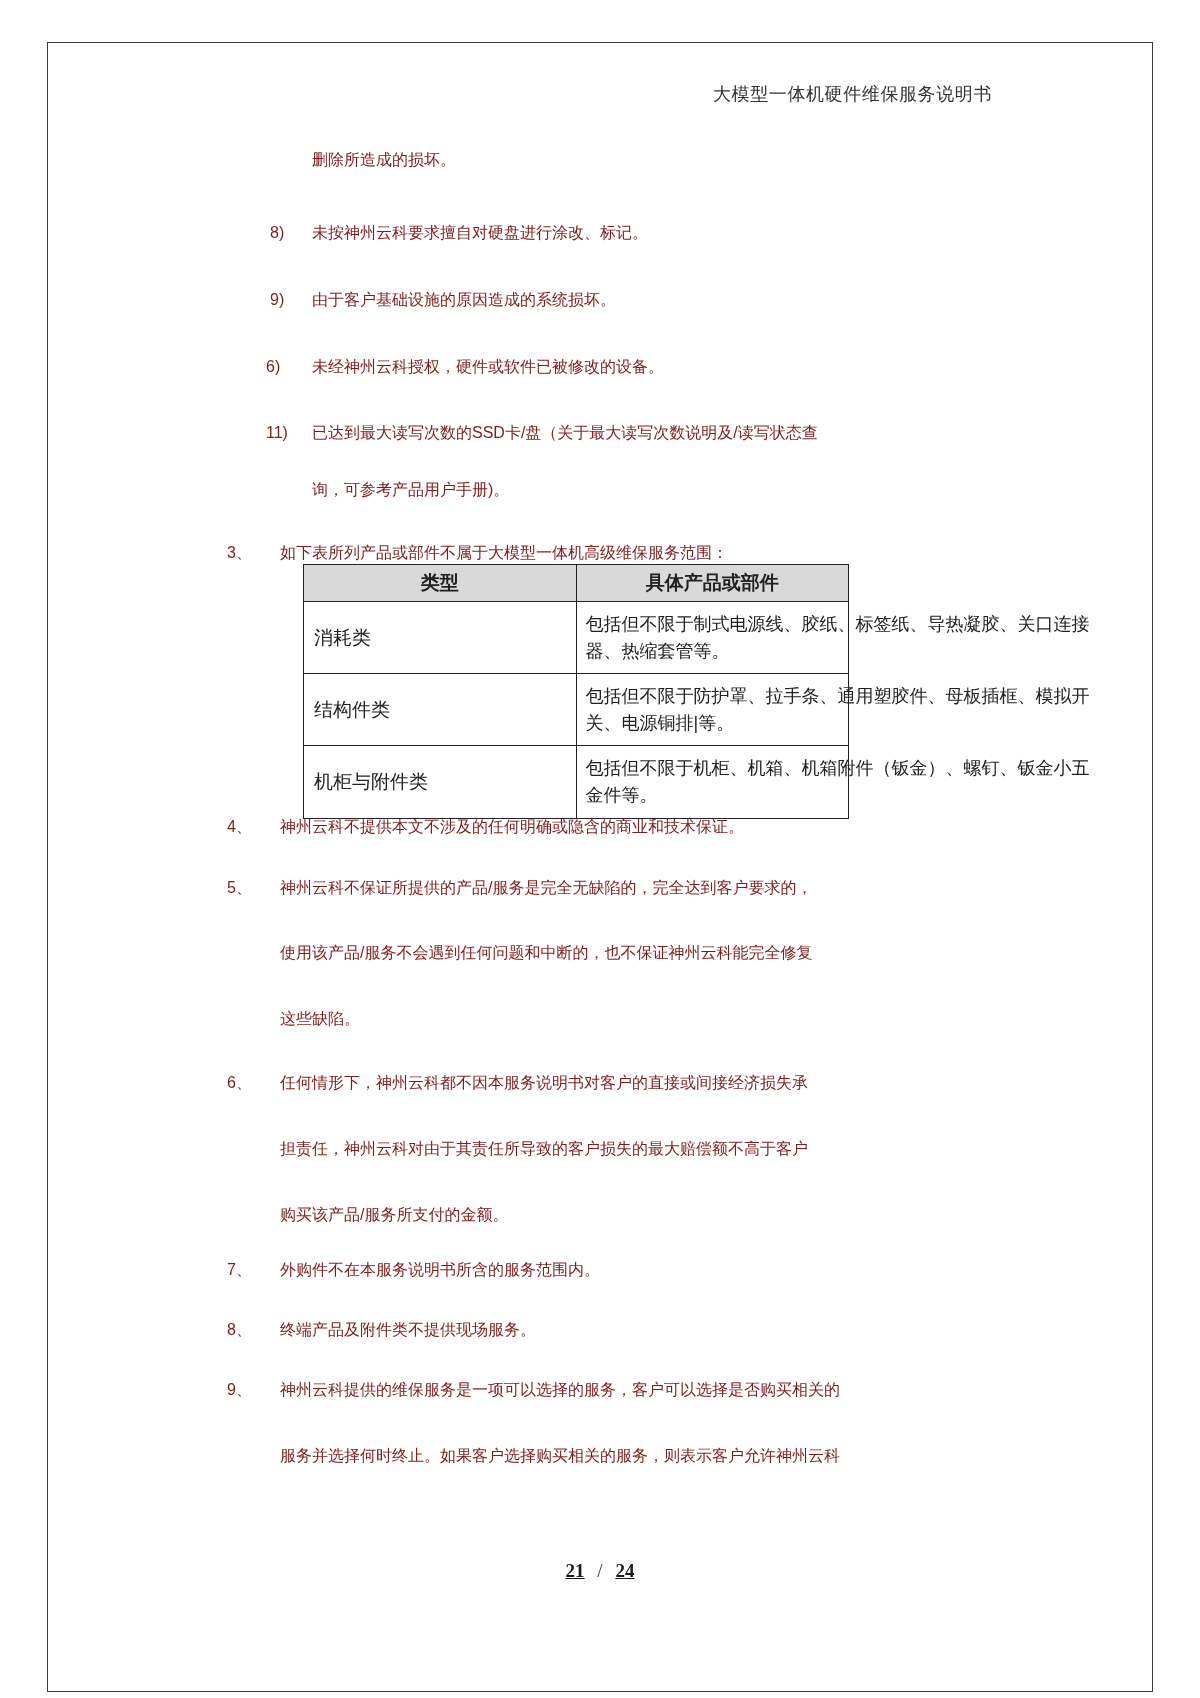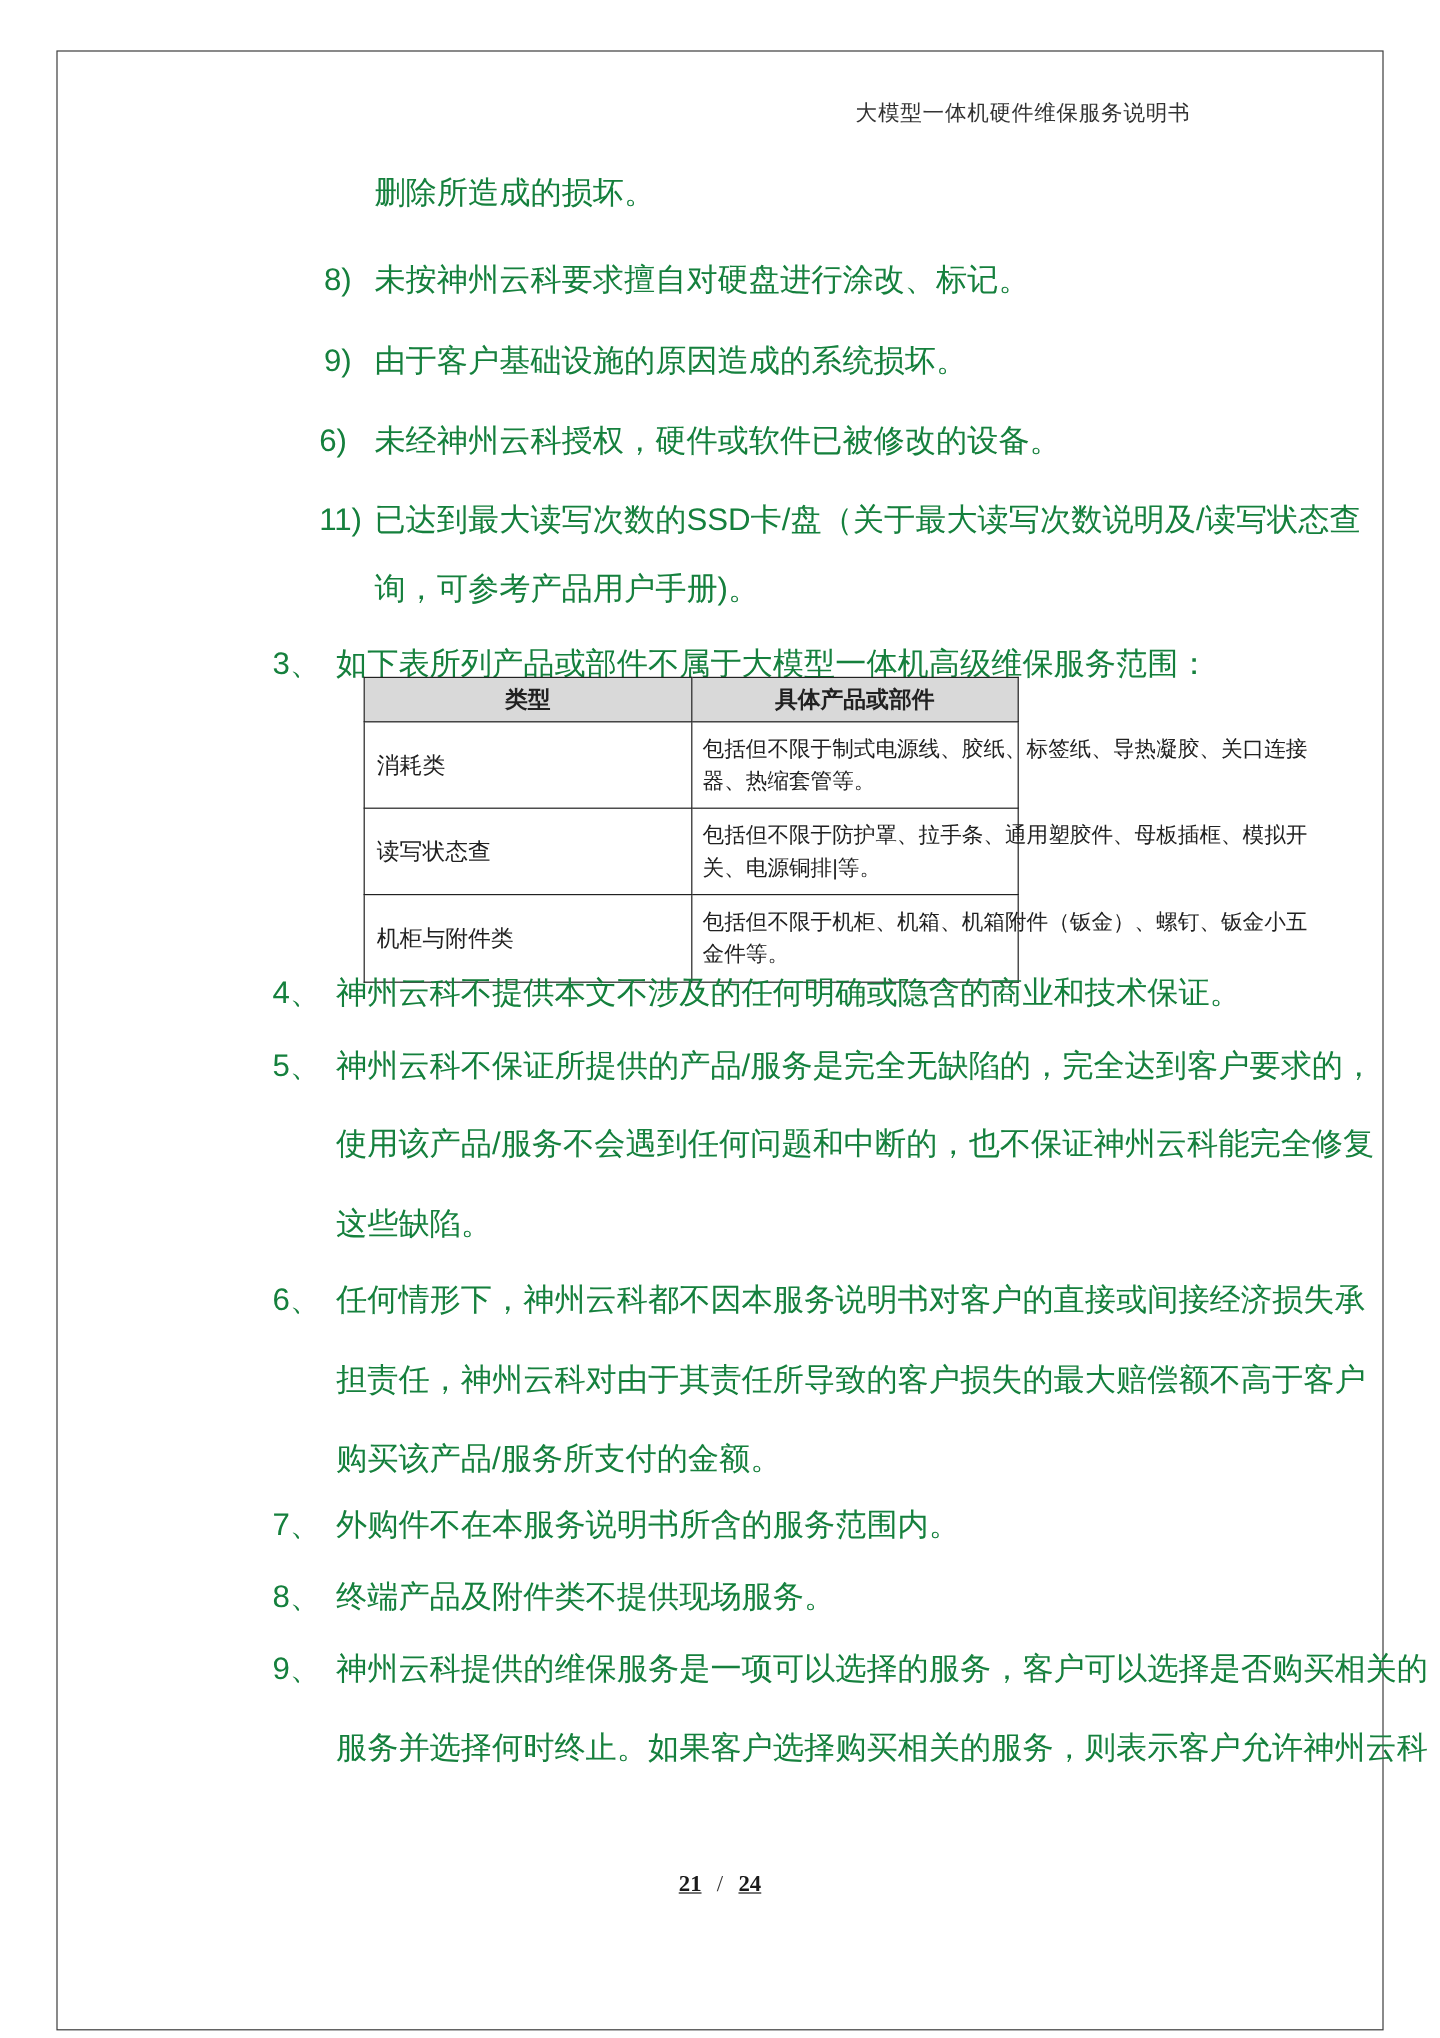--- a/index.html
+++ b/index.html
@@ -23,23 +23,23 @@
     top: 82px; right: 240px;
     font-family: "Liberation Serif", serif;
     font-size: 18px;
     letter-spacing: 0.6px;
     color: #333333;
     white-space: nowrap;
   }
   .t {
     position: absolute;
     white-space: nowrap;
-    font-size: 26px;
+    font-size: 16px;
     line-height: 24px;
-    color: #15803d;
+    color: #7f1d1d;
   }
   .marker { }
   table.exc {
     position: absolute;
     left: 303px; top: 564px;
     width: 546px;
     border-collapse: collapse;
     table-layout: fixed;
   }
   table.exc th, table.exc td {
@@ -116,21 +116,21 @@
       <th>具体产品或部件</th>
     </tr>
     <tr class="r1">
       <td class="c1">消耗类</td>
       <td class="c2">
         <div class="cl">包括但不限于制式电源线、胶纸、标签纸、导热凝胶、关口连接</div>
         <div class="cl">器、热缩套管等。</div>
       </td>
     </tr>
     <tr class="r2">
-      <td class="c1">读写状态查</td>
+      <td class="c1">结构件类</td>
       <td class="c2">
         <div class="cl">包括但不限于防护罩、拉手条、通用塑胶件、母板插框、模拟开</div>
         <div class="cl">关、电源铜排|等。</div>
       </td>
     </tr>
     <tr class="r3">
       <td class="c1">机柜与附件类</td>
       <td class="c2">
         <div class="cl">包括但不限于机柜、机箱、机箱附件（钣金）、螺钉、钣金小五</div>
         <div class="cl">金件等。</div>

